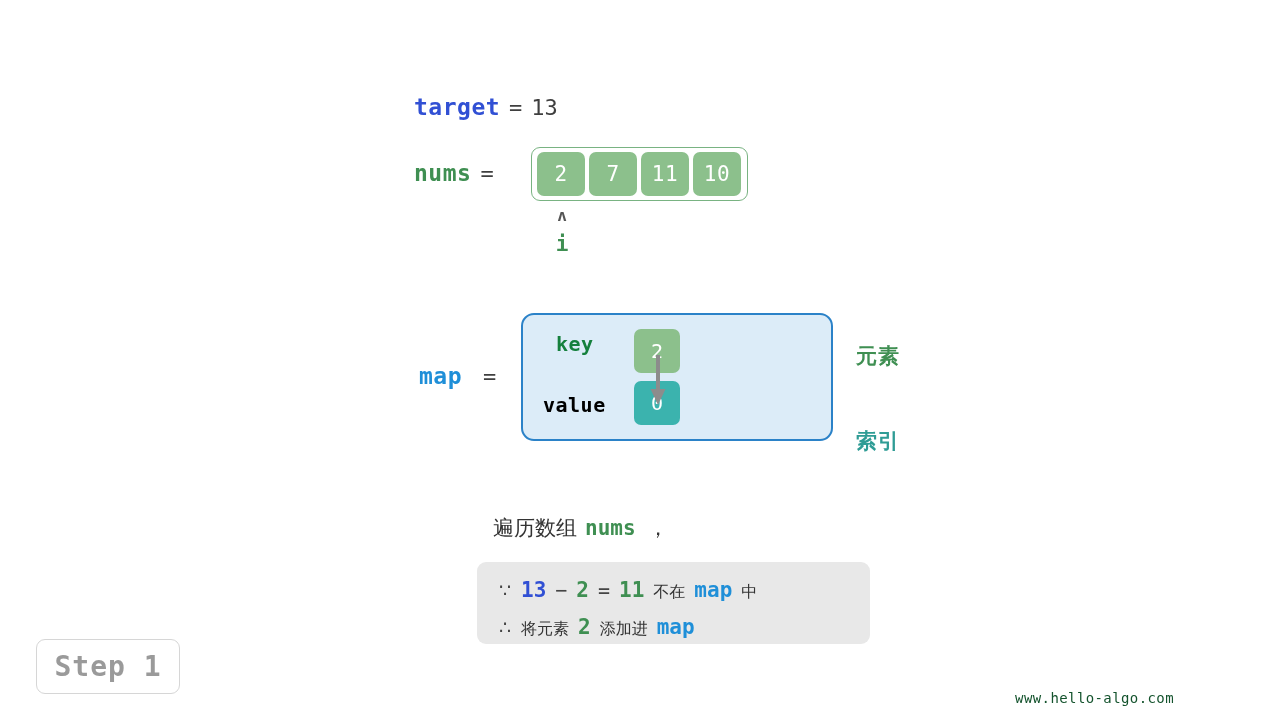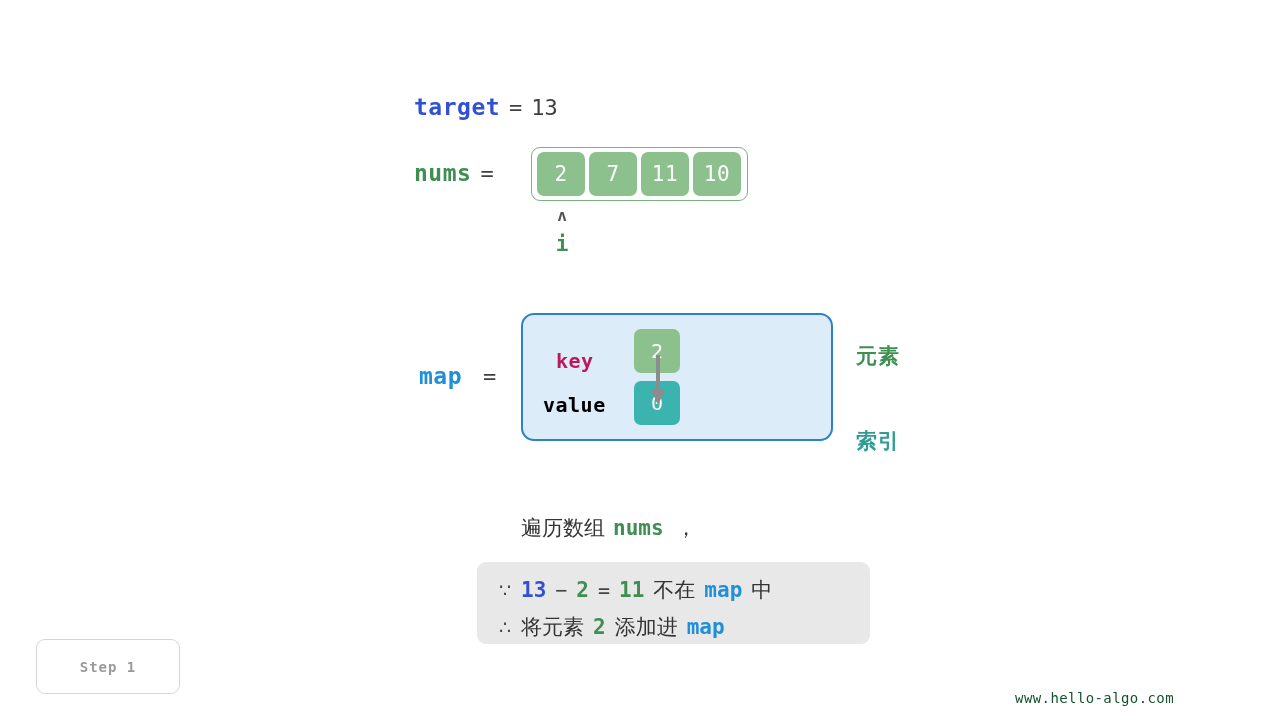--- a/index.html
+++ b/index.html
@@ -160,21 +160,21 @@
     box-sizing: border-box;
   }
 
   .map-label {
     position: absolute;
     font-family: "DejaVu Sans Mono", monospace;
     font-weight: bold;
     font-size: 20px;
     letter-spacing: 0.5px;
   }
-  .label-key   { left: 556px; top: 349px; color: #be185d; }
+  .label-key   { left: 556px; top: 332px; color: #15803d; }
   .label-value { left: 543px; top: 393px; color: #000000; }
 
   .map-cell {
     position: absolute;
     width: 46px;
     height: 44px;
     border-radius: 7px;
     display: flex;
     align-items: center;
     justify-content: center;
@@ -208,21 +208,21 @@
   .caption {
     position: absolute;
     left: 493px;
     top: 514px;
     font-size: 21px;
     color: #333333;
     white-space: pre;
     display: flex;
     align-items: baseline;
   }
-  .caption .cjk { font-size: 21px; color: #333333; margin-left: 28px; }
+  .caption .cjk { font-size: 21px; color: #333333; }
   .caption .kw {
     font-family: "DejaVu Sans Mono", monospace;
     font-weight: bold;
     font-size: 21px;
     color: #3f8f52;
     margin: 0 8px;
   }
   .caption .comma {
     font-family: "DejaVu Sans", sans-serif;
     font-size: 21px;
@@ -251,21 +251,21 @@
   }
   .explain-line .sym {
     font-family: "DejaVu Sans", sans-serif;
     font-size: 19px;
     color: #444444;
     width: 22px;
     display: inline-block;
   }
   .explain-line .cjk {
     font-family: "DejaVu Sans", sans-serif;
-    font-size: 21px;
+    font-size: 16px;
     color: #333333;
   }
   .explain-line .n-blue {
     font-family: "DejaVu Sans Mono", monospace;
     font-weight: bold;
     font-size: 21px;
     color: #3150d4;
   }
   .explain-line .n-green {
     font-family: "DejaVu Sans Mono", monospace;
@@ -294,21 +294,21 @@
     width: 144px;
     height: 55px;
     border: 1.5px solid #d6d6d6;
     border-radius: 9px;
     box-sizing: border-box;
     display: flex;
     align-items: center;
     justify-content: center;
     font-family: "DejaVu Sans Mono", monospace;
     font-weight: bold;
-    font-size: 14px;
+    font-size: 28px;
     color: #9a9a9a;
     letter-spacing: 1px;
   }
 
   
   .watermark {
     position: absolute;
     right: 18px;
     bottom: 14px;
     font-family: "DejaVu Sans Mono", monospace;

